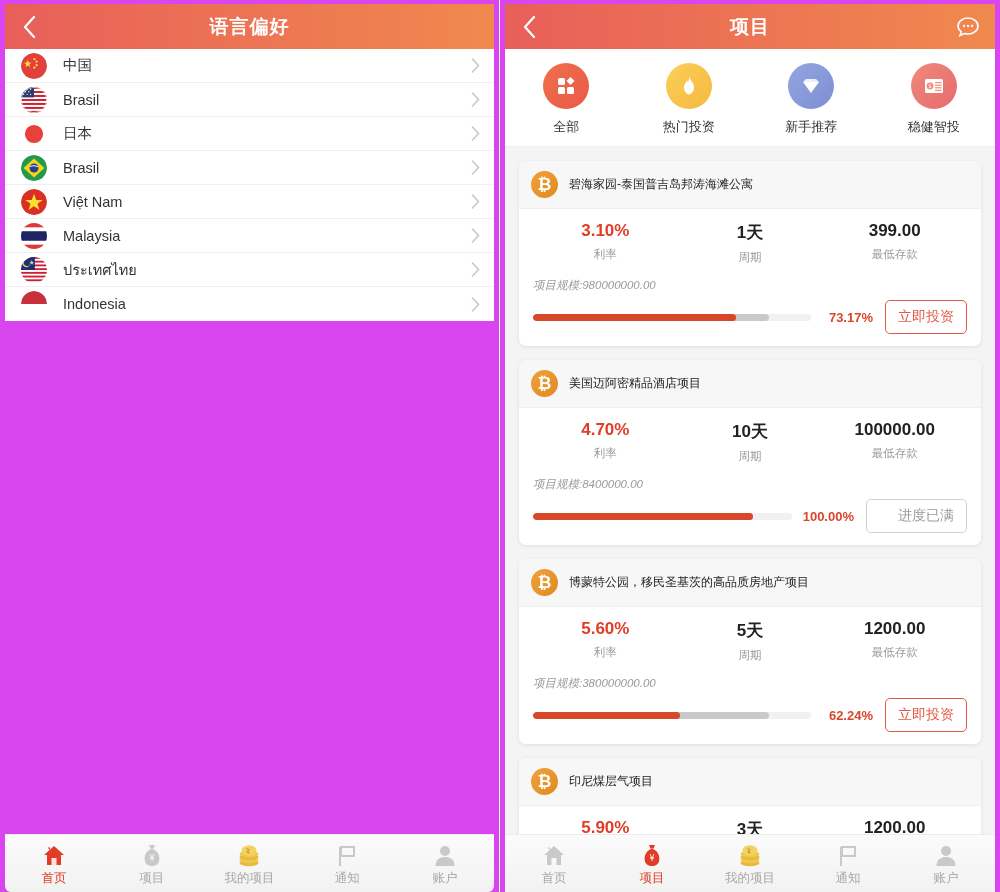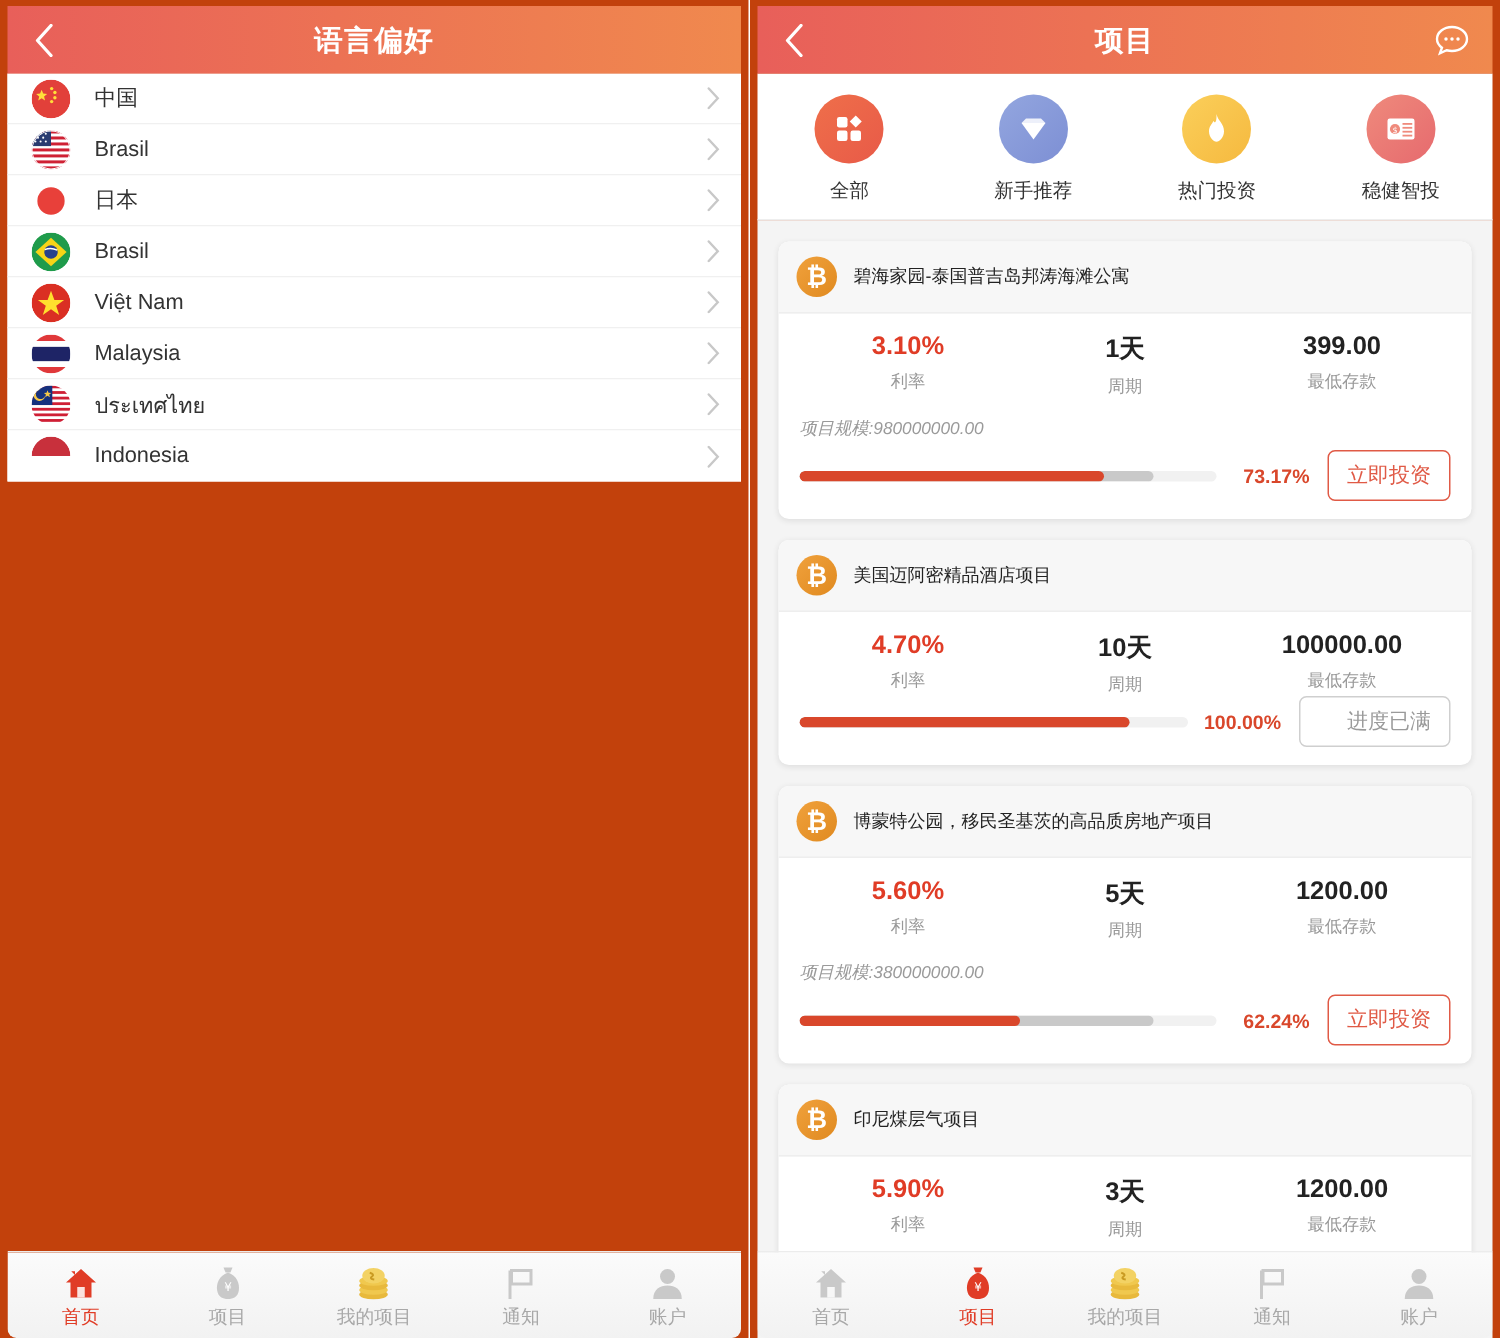--- a/index.html
+++ b/index.html
@@ -3,21 +3,21 @@
 <meta charset="utf-8">
 <style>
   * { box-sizing: border-box; margin: 0; padding: 0; }
   html, body {
     width: 1000px; height: 892px;
     background: #ffffff;
     font-family: "Liberation Sans", "DejaVu Sans", sans-serif;
     overflow: hidden;
   }
   .screens { display: flex; width: 1000px; height: 892px; }
-  .phone { position: relative; width: 500px; height: 892px; background: #c2410c; overflow: hidden; }
+  .phone { position: relative; width: 500px; height: 892px; background: #d946ef; overflow: hidden; }
   .phone.left  { border-right: 1px solid #ffffff; }
 
   
   .hdr {
     position: relative; height: 45px;
     background: linear-gradient(90deg, #e85f5a 0%, #ec7254 45%, #f0894e 100%);
     display: flex; align-items: center; justify-content: center;
     margin: 4px 5px 0 5px;
   }
   .hdr-title { color: #fff; font-size: 19px; font-weight: bold; letter-spacing: 1px; }
@@ -359,35 +359,35 @@
           <svg width="22" height="22" viewBox="0 0 22 22">
               <rect x="3" y="3" width="7" height="7" rx="1.5" fill="#fff"></rect>
               <rect x="3" y="12" width="7" height="7" rx="1.5" fill="#fff"></rect>
               <rect x="12" y="12" width="7" height="7" rx="1.5" fill="#fff"></rect>
               <polygon points="15.5,2 19.5,6 15.5,10 11.5,6" fill="#fff"></polygon>
             </svg>
         </span>
         <span class="cat-lb">全部</span>
       </div>
       <div class="cat">
+        <span class="cat-ic hot">
+          <svg width="22" height="22" viewBox="0 0 22 22">
+              <path d="M11 1 C12 6 16 7 16 12.5 C16 16.6 13 19.5 11 19.5 C9 19.5 6 16.6 6 12.5 C6 9 8 8 9 5.5 C9.8 7.5 11.2 7 11 1 Z" fill="#fff"></path>
+            </svg>
+        </span>
+        <span class="cat-lb">热门投资</span>
+      </div>
+      <div class="cat">
         <span class="cat-ic new">
           <svg width="24" height="24" viewBox="0 0 24 24">
               <path d="M4 8 H20 L12 19 Z" fill="#fff"></path>
               <path d="M4 8 L7 5 H17 L20 8 Z" fill="#fff" opacity=".85"></path>
             </svg>
         </span>
         <span class="cat-lb">新手推荐</span>
-      </div>
-      <div class="cat">
-        <span class="cat-ic hot">
-          <svg width="22" height="22" viewBox="0 0 22 22">
-              <path d="M11 1 C12 6 16 7 16 12.5 C16 16.6 13 19.5 11 19.5 C9 19.5 6 16.6 6 12.5 C6 9 8 8 9 5.5 C9.8 7.5 11.2 7 11 1 Z" fill="#fff"></path>
-            </svg>
-        </span>
-        <span class="cat-lb">热门投资</span>
       </div>
       <div class="cat">
         <span class="cat-ic safe">
           <svg width="24" height="22" viewBox="0 0 24 22">
               <rect x="3" y="4" width="18" height="14" rx="1.5" fill="#fff"></rect>
               <circle cx="8" cy="11" r="3.4" fill="#ef8a7c"></circle>
               <text x="8" y="13.4" font-size="5.5" fill="#fff" text-anchor="middle" font-family="DejaVu Sans">$</text>
               <rect x="13" y="7" width="6.5" height="1.2" fill="#ef8a7c"></rect>
               <rect x="13" y="9.6" width="6.5" height="1.2" fill="#ef8a7c"></rect>
               <rect x="13" y="12.2" width="6.5" height="1.2" fill="#ef8a7c"></rect>
@@ -447,20 +447,21 @@
             </div>
             <div class="stat">
               <div class="st-v">10天</div>
               <div class="st-l">周期</div>
             </div>
             <div class="stat">
               <div class="st-v">100000.00</div>
               <div class="st-l">最低存款</div>
             </div>
           </div>
+          <div class="scale">项目规模:8400000.00</div>
           <div class="prow">
             <div class="pbar-wrap">
               <div class="pbar">
                 <div class="mid" style="width:85%"></div>
                 <div class="fill" style="width:85%"></div>
               </div>
               <div class="ppct">100.00%</div>
             </div>
             <button class="inv-btn disabled">进度已满</button>
           </div>

